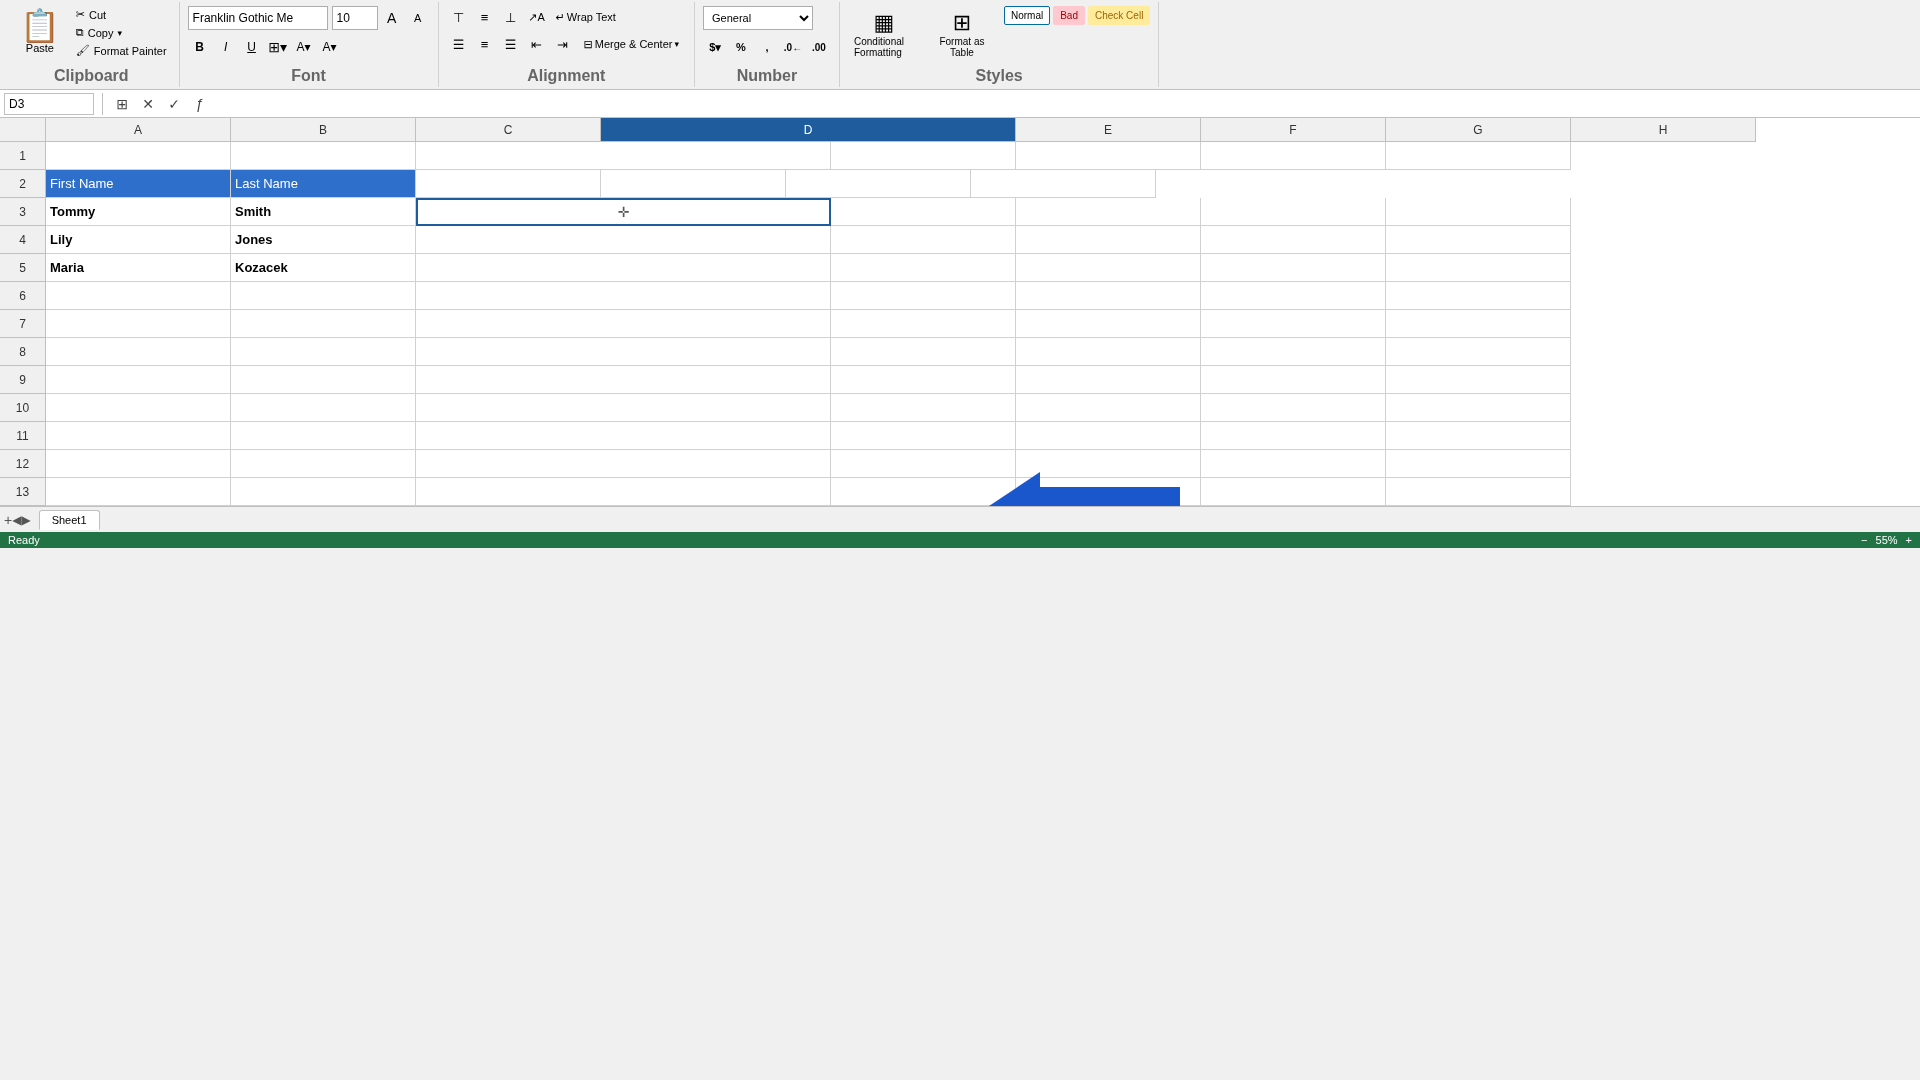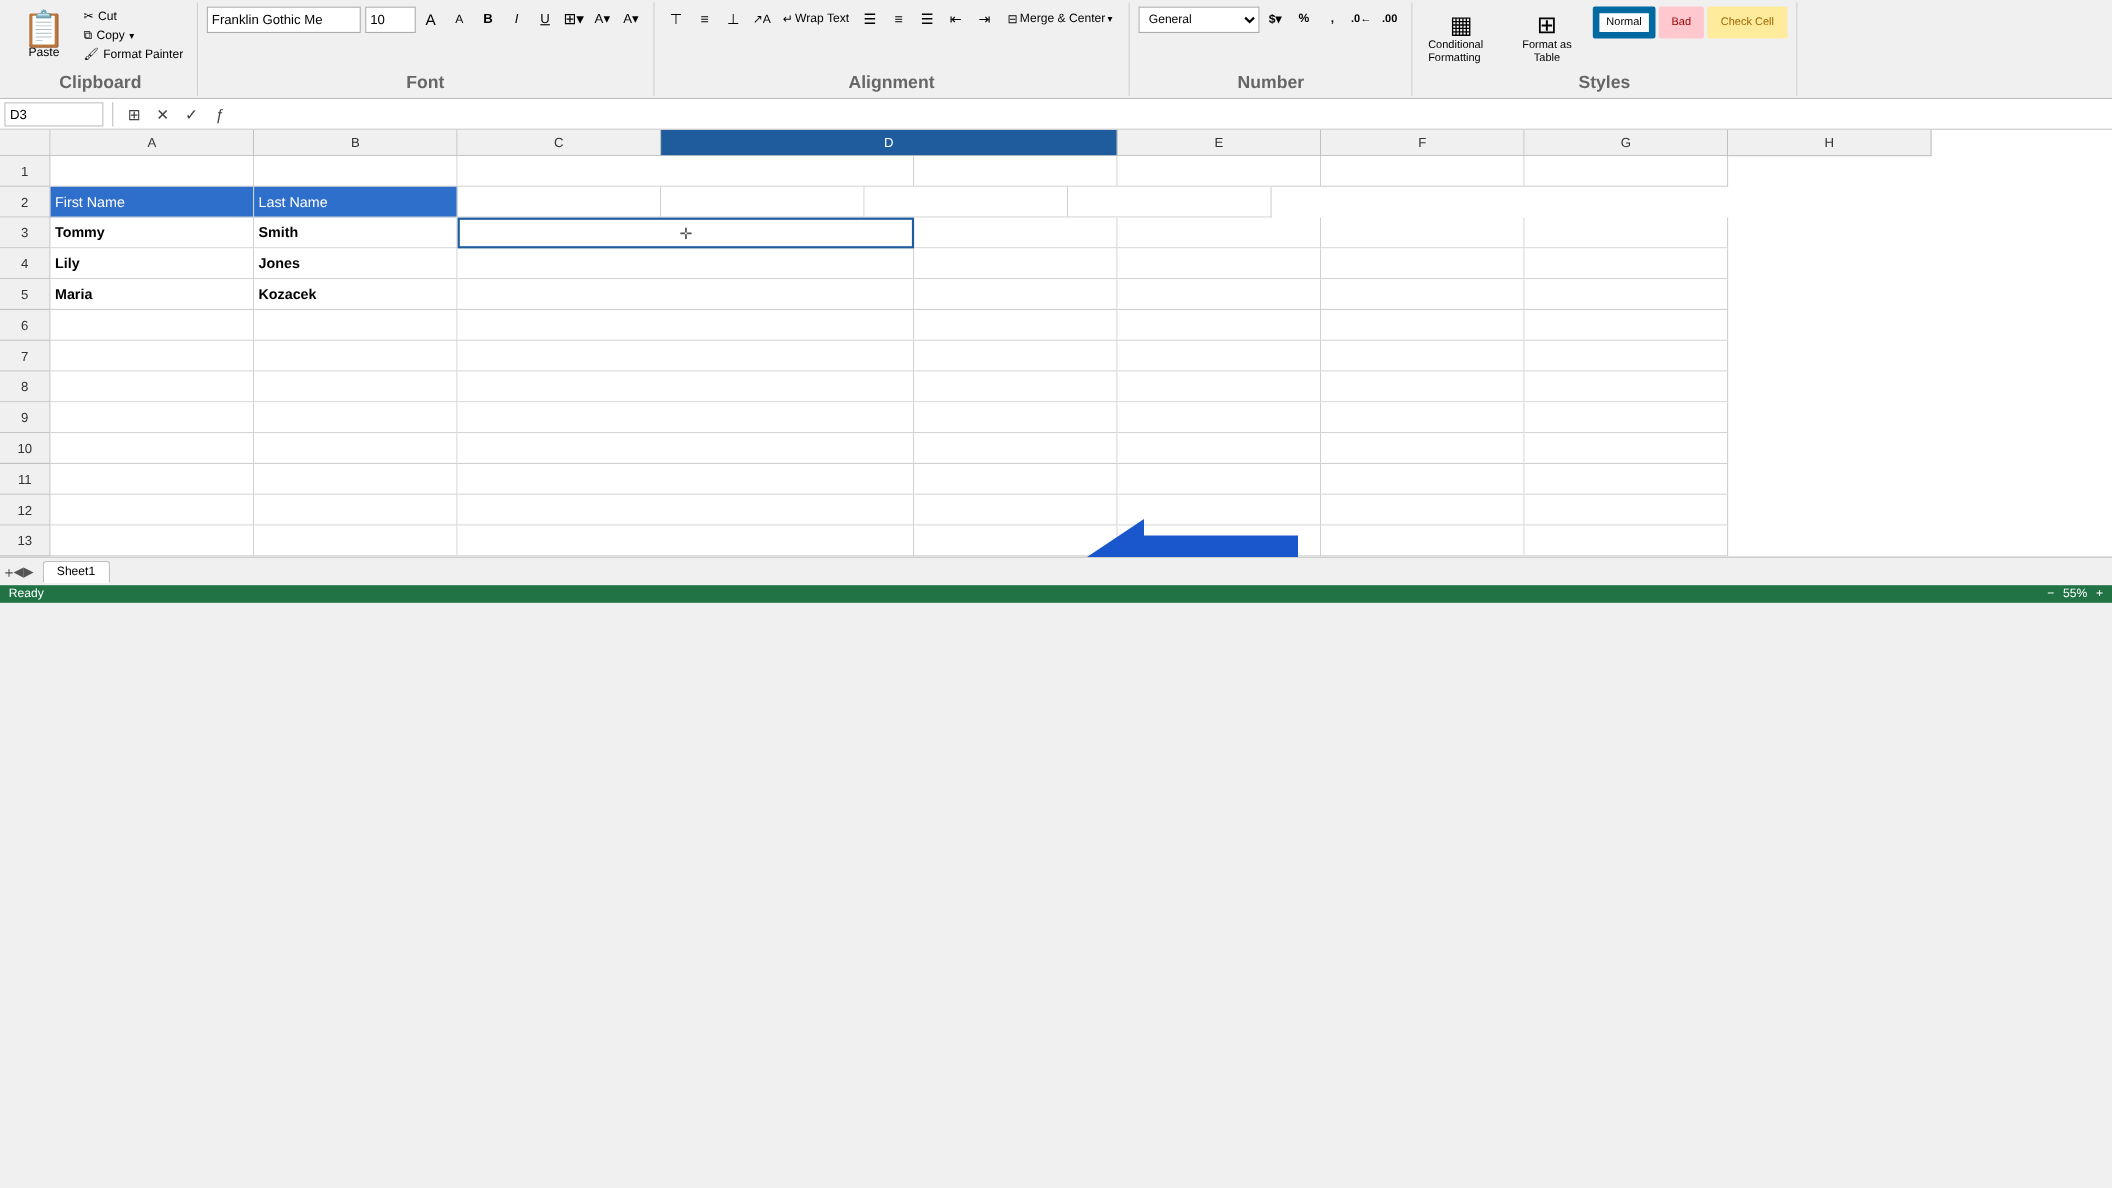--- a/index.html
+++ b/index.html
@@ -11,21 +11,21 @@
     
     .tab-bar { display: flex; align-items: flex-end; background: #217346; padding: 4px 0 0 8px; height: 36px; }
     .tab { padding: 6px 14px; font-size: 12px; color: #d4e8d4; cursor: pointer; border-radius: 4px 4px 0 0; }
     .tab.active { background: #f0f0f0; color: #217346; font-weight: 600; }
 
     
     .ribbon { background: #f0f0f0; border-bottom: 1px solid #c0c0c0; display: flex; align-items: stretch; padding: 2px 4px; min-height: 90px; }
     .ribbon-group { display: flex; flex-direction: column; align-items: flex-start; border-right: 1px solid #d0d0d0; padding: 4px 8px 2px 8px; position: relative; }
     .ribbon-group-label { font-size: 16px; color: #666; text-align: center; width: 100%; margin-top: auto; padding-top: 2px; font-weight: bold; }
     .ribbon-group-content { display: flex; flex-direction: row; align-items: center; gap: 2px; flex: 1; }
-    .ribbon-group-content.vertical { align-items: flex-start; }
+    .ribbon-group-content.vertical { flex-direction: column; align-items: flex-start; }
 
     
     .clipboard-group { min-width: 90px; }
     .paste-btn { display: flex; flex-direction: column; align-items: center; padding: 4px 8px; cursor: pointer; border-radius: 3px; }
     .paste-icon { font-size: 32px; line-height: 1; }
     .small-btns { display: flex; flex-direction: column; gap: 1px; margin-left: 2px; }
     .small-btn { display: flex; align-items: center; gap: 4px; padding: 2px 4px; cursor: pointer; border-radius: 2px; font-size: 11px; white-space: nowrap; }
 
     
     .font-group { min-width: 200px; }
@@ -48,21 +48,21 @@
     
     .number-group { min-width: 120px; }
     .number-format-select { border: 1px solid #adadad; background: #fff; padding: 2px 4px; font-size: 11px; height: 24px; width: 110px; margin-bottom: 4px; }
     .number-btns { display: flex; gap: 2px; flex-wrap: wrap; }
     .num-btn { width: 24px; height: 22px; border: 1px solid transparent; background: transparent; cursor: pointer; display: flex; align-items: center; justify-content: center; border-radius: 2px; font-size: 11px; font-weight: bold; }
 
     
     .styles-group { min-width: 280px; }
     .cond-format-btn { display: flex; flex-direction: column; align-items: center; padding: 4px 6px; cursor: pointer; border-radius: 3px; font-size: 10px; text-align: center; }
     .style-boxes { display: flex; gap: 3px; align-items: flex-start; }
-    .style-box { padding: 3px 6px; border: 6px solid #0369a1; border-radius: 2px; font-size: 10px; cursor: pointer; white-space: nowrap; }
+    .style-box { padding: 3px 6px; border: 1px solid #0369a1; border-radius: 2px; font-size: 10px; cursor: pointer; white-space: nowrap; }
     .style-box.normal { background: #fff; }
     .style-box.bad { background: #ffc7ce; color: #9c0006; border-color: #ffc7ce; }
     .style-box.check-cell { background: #ffeb9c; color: #9c6500; border-color: #ffeb9c; }
 
     
     .formula-bar { display: flex; align-items: center; height: 28px; background: #fff; border-bottom: 1px solid #c0c0c0; padding: 0 4px; gap: 4px; }
     .name-box { border: 1px solid #c0c0c0; width: 90px; height: 22px; padding: 2px 4px; font-size: 12px; }
     .formula-bar-separator { width: 1px; height: 22px; background: #c0c0c0; margin: 0 4px; }
     .formula-bar-icons { display: flex; gap: 4px; align-items: center; }
     .fbar-icon { width: 22px; height: 22px; display: flex; align-items: center; justify-content: center; cursor: pointer; font-size: 14px; color: #444; border-radius: 2px; }

